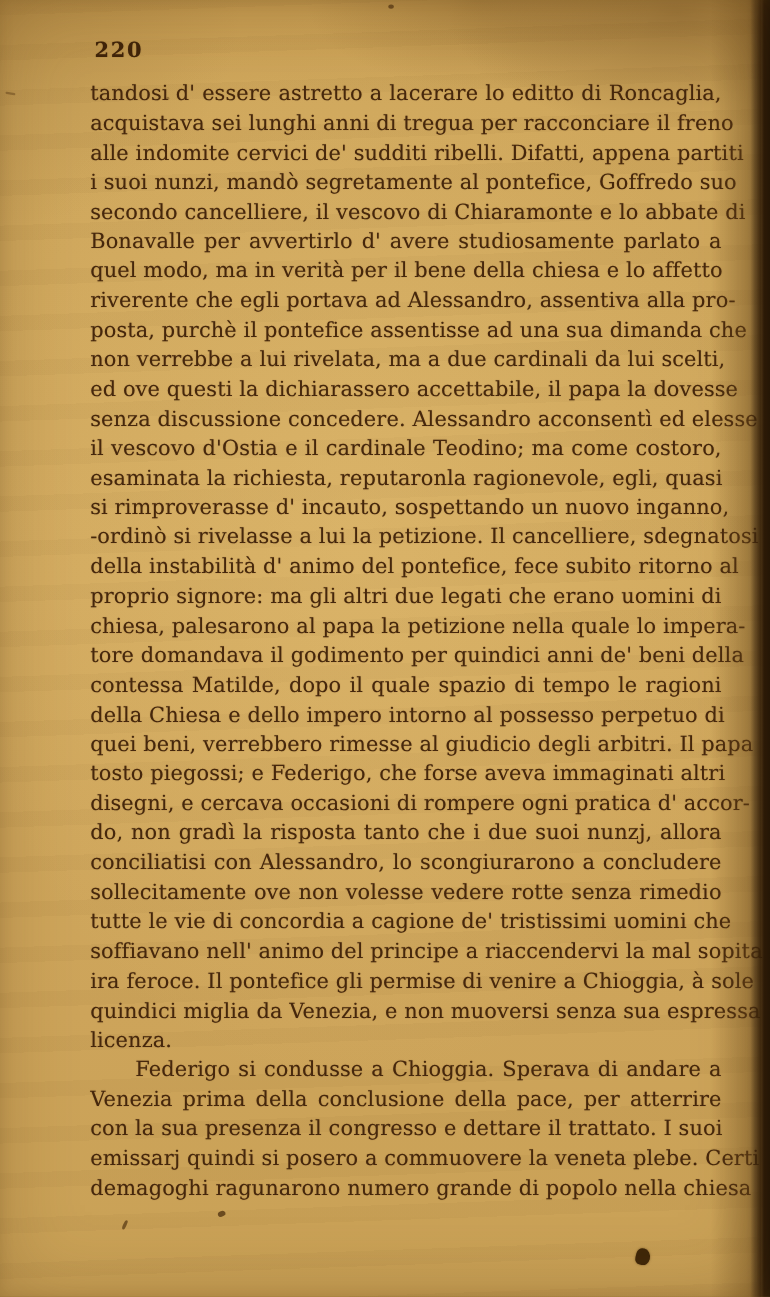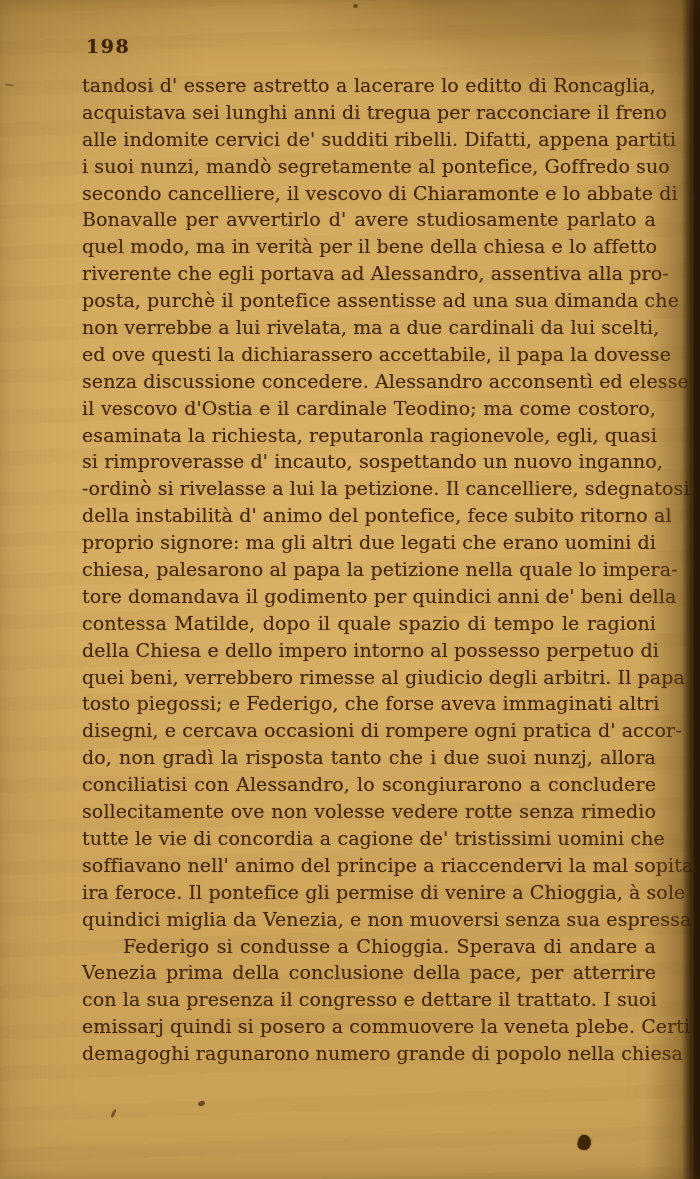--- a/index.html
+++ b/index.html
@@ -45,21 +45,21 @@
   .comma-bottom{left:112px;top:1109px;width:3px;height:9px;border-radius:60% 40% 50% 50%;opacity:.75;transform:rotate(24deg);}
   .tick-bottom{left:198px;top:1101px;width:7px;height:5px;border-radius:50% 60% 40% 60%;opacity:.85;transform:rotate(-28deg);}
   .ink-blot{position:absolute;left:578px;top:1135px;width:13px;height:15px;background:#3e2608;
     border-radius:45% 60% 50% 40%;transform:rotate(14deg);box-shadow:0 0 2px rgba(62,38,8,0.6);}
 </style>
 </head>
 <body>
 
 <div class="page">
 
-  <span class="pageno">198</span>
+  <span class="pageno">220</span>
 
   <div class="body-text">
       <div class="line">tandosi d' essere astretto a lacerare lo editto di Roncaglia,</div>
       <div class="line">acquistava sei lunghi anni di tregua per racconciare il freno</div>
       <div class="line">alle indomite cervici de' sudditi ribelli. Difatti, appena partiti</div>
       <div class="line">i suoi nunzi, mandò segretamente al pontefice, Goffredo suo</div>
       <div class="line">secondo cancelliere, il vescovo di Chiaramonte e lo abbate di</div>
       <div class="line">Bonavalle per avvertirlo d' avere studiosamente parlato a</div>
       <div class="line">quel modo, ma in verità per il bene della chiesa e lo affetto</div>
       <div class="line">riverente che egli portava ad Alessandro, assentiva alla pro-</div>
@@ -80,20 +80,21 @@
       <div class="line">quei beni, verrebbero rimesse al giudicio degli arbitri. Il papa</div>
       <div class="line">tosto piegossi; e Federigo, che forse aveva immaginati altri</div>
       <div class="line">disegni, e cercava occasioni di rompere ogni pratica d' accor-</div>
       <div class="line">do, non gradì la risposta tanto che i due suoi nunzj, allora</div>
       <div class="line">conciliatisi con Alessandro, lo scongiurarono a concludere</div>
       <div class="line">sollecitamente ove non volesse vedere rotte senza rimedio</div>
       <div class="line">tutte le vie di concordia a cagione de' tristissimi uomini che</div>
       <div class="line">soffiavano nell' animo del principe a riaccendervi la mal sopita</div>
       <div class="line">ira feroce. Il pontefice gli permise di venire a Chioggia, à sole</div>
       <div class="line">quindici miglia da Venezia, e non muoversi senza sua espressa</div>
+      <div class="line nojust">licenza.</div>
       <div class="line indent">Federigo si condusse a Chioggia. Sperava di andare a</div>
       <div class="line">Venezia prima della conclusione della pace, per atterrire</div>
       <div class="line">con la sua presenza il congresso e dettare il trattato. I suoi</div>
       <div class="line">emissarj quindi si posero a commuovere la veneta plebe. Certi</div>
       <div class="line">demagoghi ragunarono numero grande di popolo nella chiesa</div>
     </div>
 
   <span class="speck dot-top"></span>
   <span class="speck dash-topleft"></span>
   <span class="speck dot-topleft2"></span>

